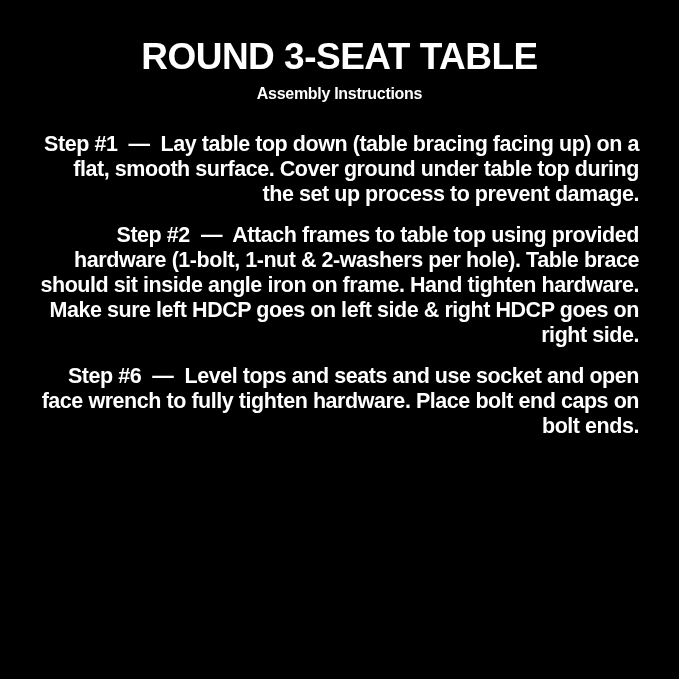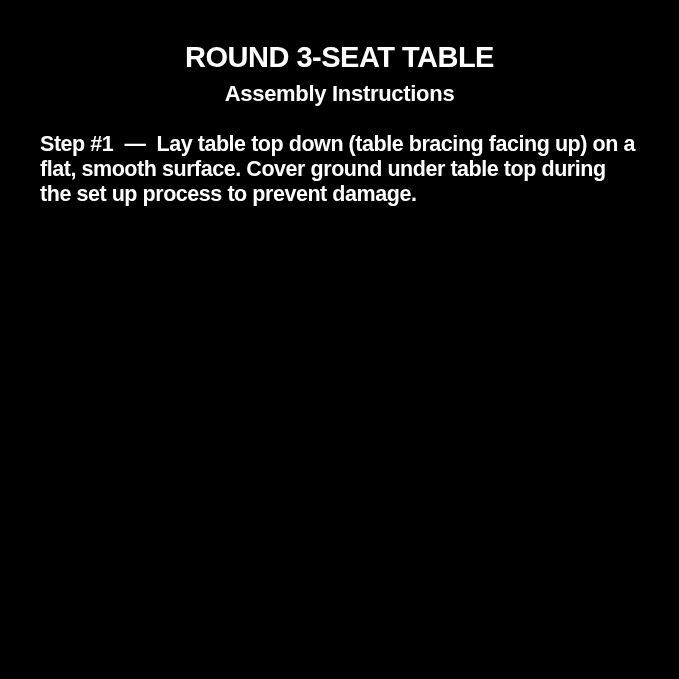--- a/index.html
+++ b/index.html
@@ -19,49 +19,51 @@
     box-sizing: border-box;
     width: 679px;
     height: 679px;
     padding: 40px 40px 0 40px;
   }
   .poster-header {
     text-align: center;
   }
   .poster-title {
     margin: 0;
-    font-size: 29px;
+    font-size: 37px;
     line-height: 34px;
     letter-spacing: -0.5px;
     font-weight: 800;
   }
   .poster-subtitle {
     margin: 7px 0 0 0;
-    font-size: 22px;
+    font-size: 16px;
     line-height: 26px;
     letter-spacing: -0.3px;
     font-weight: 700;
   }
   .steps {
     margin-top: 25px;
   }
   .step {
     margin: 0 0 16px 0;
     font-size: 21.5px;
     line-height: 25px;
     letter-spacing: -0.45px;
     white-space: pre-wrap; 
-    text-align: left;
+    text-align: right;
   }
 </style>
 </head>
 <body>
 
 <main class="poster">
   <header class="poster-header">
     <h1 class="poster-title">ROUND 3-SEAT TABLE</h1>
     <h2 class="poster-subtitle">Assembly Instructions</h2>
   </header>
 
   <section class="steps">
     <p class="step">Step #1  —  Lay table top down (table bracing facing up) on a flat, smooth surface. Cover ground under table top during the set up process to prevent damage.</p>
+    <p class="step">Step #2  —  Attach frames to table top using provided hardware (1-bolt, 1-nut &amp; 2-washers per hole). Table brace should sit inside angle iron on frame. Hand tighten hardware. Make sure left HDCP goes on left side &amp; right HDCP goes on right side.</p>
+    <p class="step">Step #6  —  Level tops and seats and use socket and open face wrench to fully tighten hardware. Place bolt end caps on bolt ends.</p>
   </section>
 </main>
 
 </body></html>

